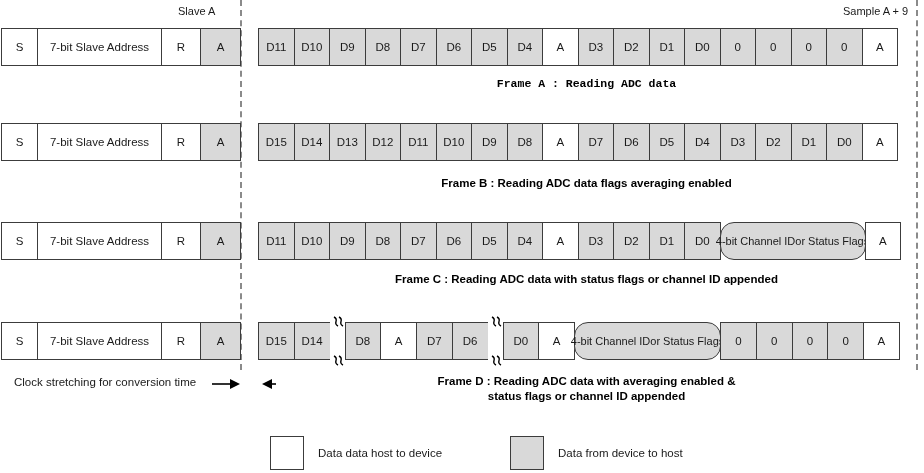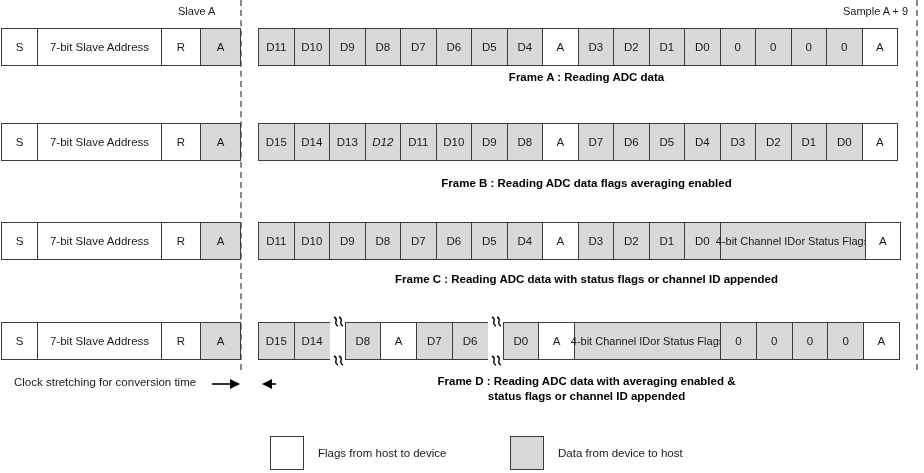--- a/index.html
+++ b/index.html
@@ -51,21 +51,21 @@
     text-align:center;
     font-size:11.5px;
     line-height:12px;
     color:#1a1a1a;
     background:#ffffff;
     height:38px;
     position:relative;
     white-space:nowrap;
   }
   .cell.gray{background:#d9d9d9;}
-  .cell.wide2{font-size:11px;line-height:13px;}
+  .cell.wide2{font-size:11px;line-height:13px;border-radius:14px;}
   .cell .two-line{display:block;}
 
   
   .brk{
     position:relative;
     width:16px;height:38px;
     box-sizing:border-box;
     margin-right:-1px;
     background:#ffffff;
     display:flex;align-items:center;justify-content:center;
@@ -146,33 +146,33 @@
           <div class="cell gray" style="width: 36.5px;">D2</div>
           <div class="cell gray" style="width: 36.5px;">D1</div>
           <div class="cell gray" style="width: 36.5px;">D0</div>
           <div class="cell gray" style="width: 36.5px;">0</div>
           <div class="cell gray" style="width: 36.5px;">0</div>
           <div class="cell gray" style="width: 36.5px;">0</div>
           <div class="cell gray" style="width: 36.5px;">0</div>
           <div class="cell " style="width: 36.5px;">A</div>
         </div>
       </div>
-      <div class="caption" style="top: 70px; left: 258px; width: 657px;">Frame A : Reading ADC data</div>
+      <div class="caption" style="top: 76px; left: 258px; width: 657px; font-family: Liberation Mono, monospace;">Frame A : Reading ADC data</div>
       <div class="frame-row" style="top: 123px;">
         <div class="left-block">
           <div class="cell " style="width: 37px;">S</div>
           <div class="cell " style="width: 125px;">7-bit Slave Address</div>
           <div class="cell " style="width: 40px;">R</div>
           <div class="cell gray" style="width: 41px;">A</div>
         </div>
         <div class="right-block" style="left: 258px;">
           <div class="cell gray" style="width: 36.5px;">D15</div>
           <div class="cell gray" style="width: 36.5px;">D14</div>
           <div class="cell gray" style="width: 36.5px;">D13</div>
-          <div class="cell gray" style="width: 36.5px; font-style: italic;">D12</div>
+          <div class="cell gray" style="width: 36.5px;">D12</div>
           <div class="cell gray" style="width: 36.5px;">D11</div>
           <div class="cell gray" style="width: 36.5px;">D10</div>
           <div class="cell gray" style="width: 36.5px;">D9</div>
           <div class="cell gray" style="width: 36.5px;">D8</div>
           <div class="cell " style="width: 36.5px;">A</div>
           <div class="cell gray" style="width: 36.5px;">D7</div>
           <div class="cell gray" style="width: 36.5px;">D6</div>
           <div class="cell gray" style="width: 36.5px;">D5</div>
           <div class="cell gray" style="width: 36.5px;">D4</div>
           <div class="cell gray" style="width: 36.5px;">D3</div>
@@ -261,21 +261,21 @@
       <line x1="212" y1="12" x2="236" y2="12" stroke="#000" stroke-width="1.6"></line>
       <polygon points="240,12 230,7 230,17" fill="#000"></polygon>
       <line x1="266" y1="12" x2="276" y2="12" stroke="#000" stroke-width="1.6"></line>
       <polygon points="262,12 272,7 272,17" fill="#000"></polygon>
     </svg>
   </div>
 
   <div id="legend-host">
       <div class="legend" style="left: 270px; top: 436px;">
         <div class="legend-swatch white"></div>
-        <div class="legend-text">Flags from host to device</div>
+        <div class="legend-text">Data data host to device</div>
       </div>
       <div class="legend" style="left: 510px; top: 436px; align-items: center;">
         <div class="legend-swatch gray"></div>
         <div class="legend-text">Data from device to host</div>
       </div>
     </div>
 
 </div>
 
 </body></html>

